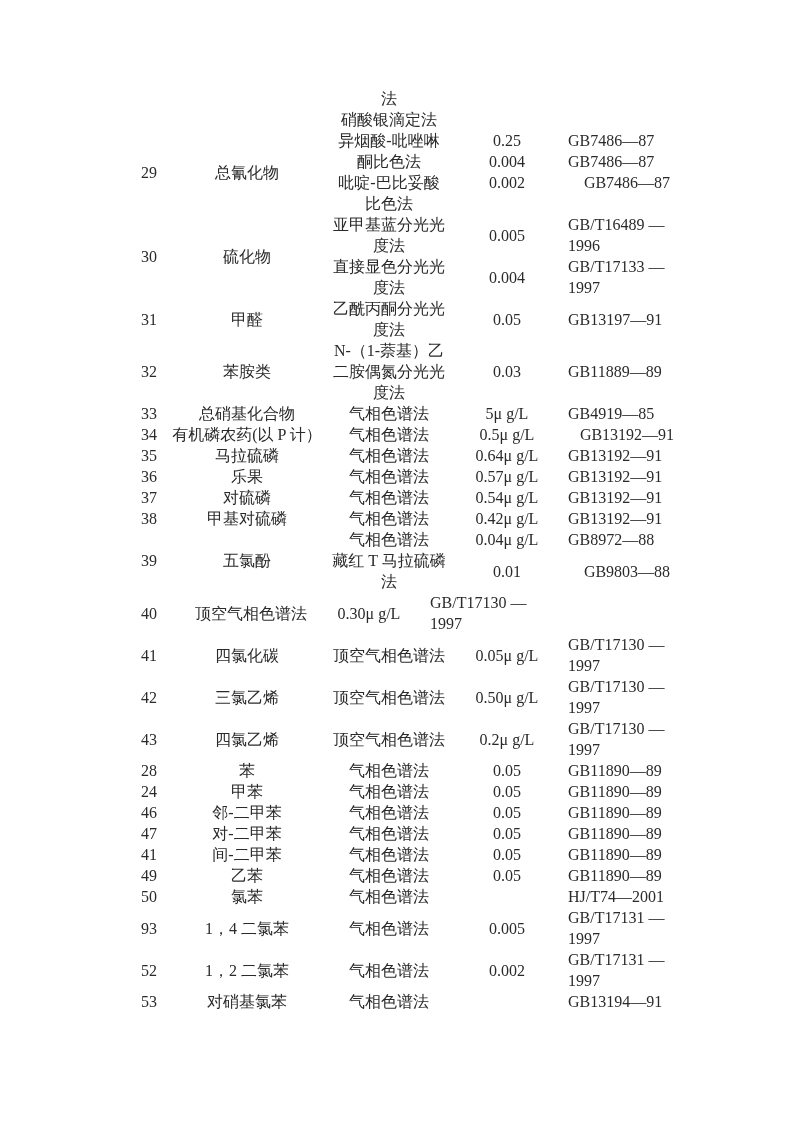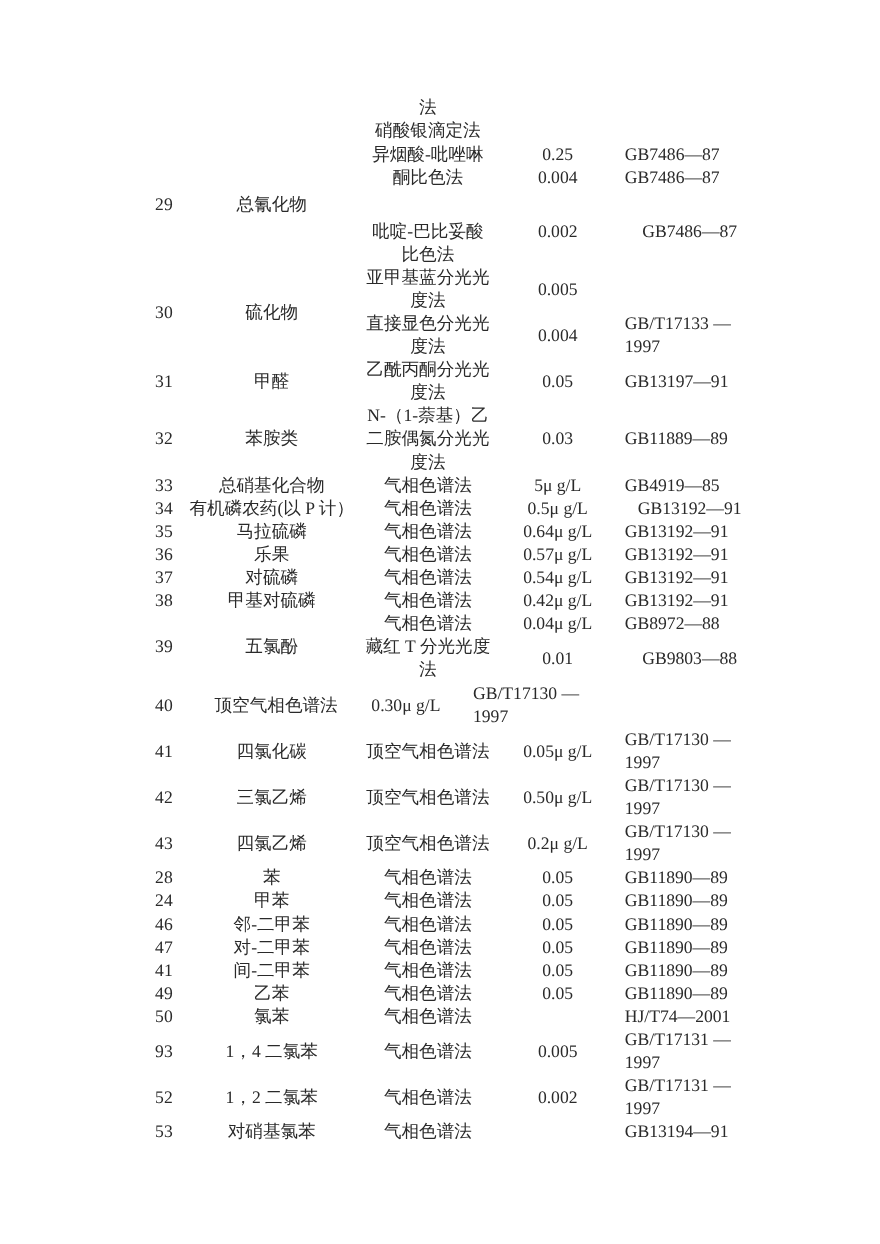--- a/index.html
+++ b/index.html
@@ -43,21 +43,21 @@
     text-align: left;
     white-space: nowrap;
     flex-shrink: 0;
   }
   .col-rest {
     flex: 1;
     display: flex;
     flex-direction: column;
   }
   .subrow { display: flex; align-items: center; }
-  .subrow.va-top { align-items: flex-start; margin-top: 28px; }
+  .subrow.va-top { align-items: flex-start; }
   .col-method {
     width: 146px;
     text-align: center;
     white-space: pre-line;
     flex-shrink: 0;
   }
   .col-value {
     width: 90px;
     text-align: center;
     flex-shrink: 0;
@@ -124,20 +124,22 @@
   </div>
 
   <div class="block">
     <div class="cell col-no">30</div>
     <div class="cell col-name">硫化物</div>
     <div class="col-rest">
   <div class="subrow">
     <div class="cell col-method">亚甲基蓝分光光
 度法</div>
     <div class="cell col-value">0.005</div>
+    <div class="cell col-standard">GB/T16489 —
+1996</div>
   </div>
 
   <div class="subrow">
     <div class="cell col-method">直接显色分光光
 度法</div>
     <div class="cell col-value">0.004</div>
     <div class="cell col-standard">GB/T17133 —
 1997</div>
   </div>
 </div>
@@ -246,21 +248,21 @@
     <div class="cell col-no">39</div>
     <div class="cell col-name">五氯酚</div>
     <div class="col-rest">
   <div class="subrow">
     <div class="cell col-method">气相色谱法</div>
     <div class="cell col-value">0.04μ g/L</div>
     <div class="cell col-standard">GB8972—88</div>
   </div>
 
   <div class="subrow">
-    <div class="cell col-method">藏红 T 分光光度
+    <div class="cell col-method">藏红 T 马拉硫磷
 法</div>
     <div class="cell col-value">0.01</div>
     <div class="cell col-standard ctr">GB9803—88</div>
   </div>
 </div>
   </div>
 
   <div class="block">
     <div class="cell col-no">40</div>
     <div class="col-rest">

